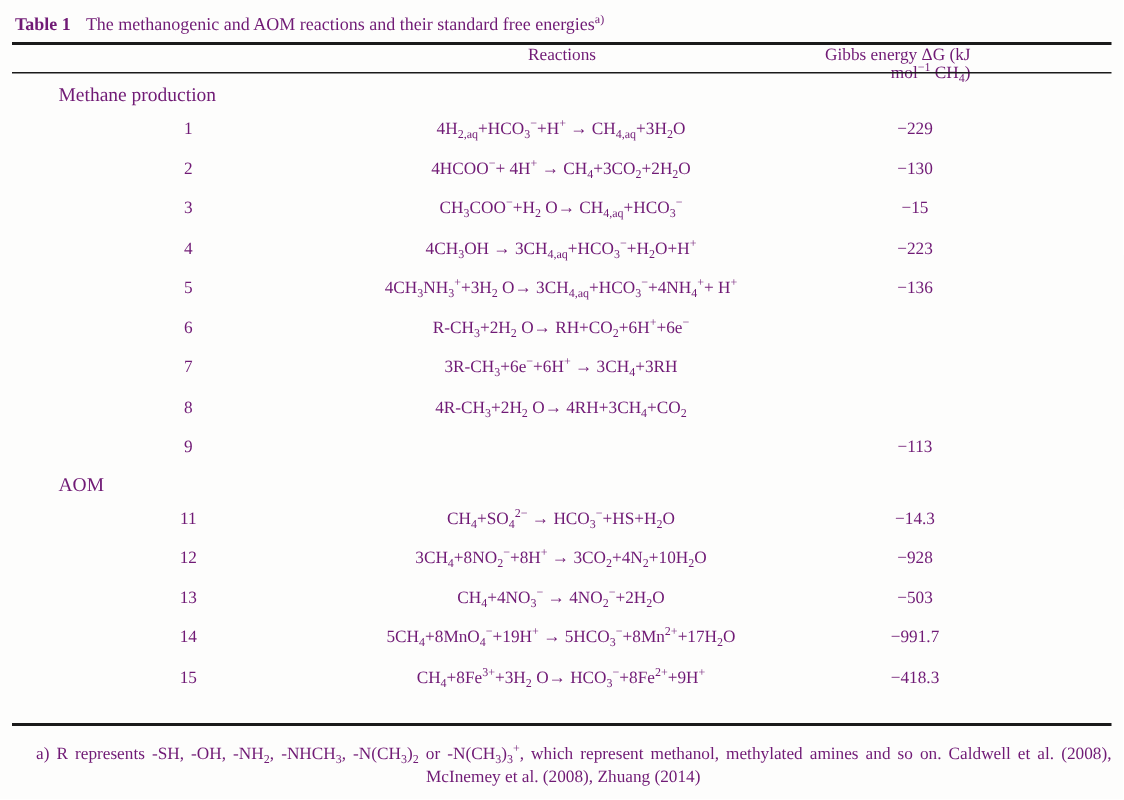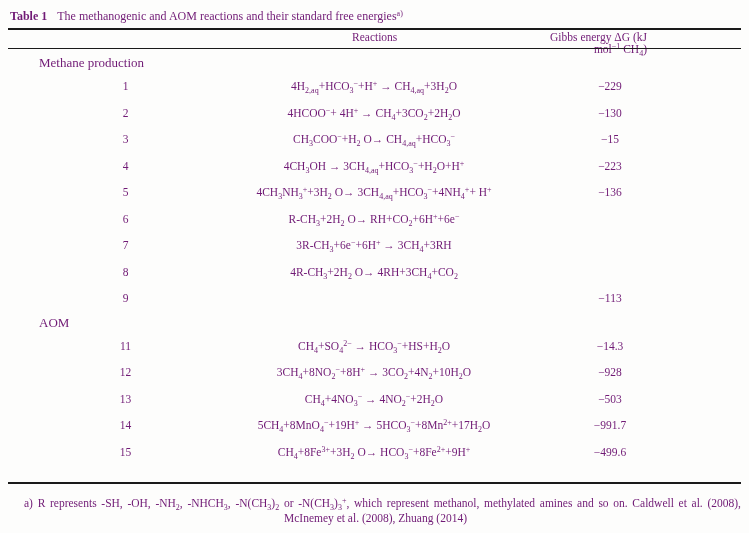--- a/index.html
+++ b/index.html
@@ -185,21 +185,21 @@
         <span class="cell dg">−503</span>
       </div>
       <div class="row reaction">
         <span class="cell num">14</span>
         <span class="cell eq">5CH<sub>4</sub>+8MnO<sub>4</sub><sup>−</sup>+19H<sup>+</sup> → 5HCO<sub>3</sub><sup>−</sup>+8Mn<sup>2+</sup>+17H<sub>2</sub>O</span>
         <span class="cell dg">−991.7</span>
       </div>
       <div class="row reaction">
         <span class="cell num">15</span>
         <span class="cell eq">CH<sub>4</sub>+8Fe<sup>3+</sup>+3H<sub>2</sub> O→ HCO<sub>3</sub><sup>−</sup>+8Fe<sup>2+</sup>+9H<sup>+</sup></span>
-        <span class="cell dg">−499.6</span>
+        <span class="cell dg">−418.3</span>
       </div>
     </div>
 
   <div class="rule rule-bottom"></div>
 
   <div class="footnote">
     <div class="fn-line1">a) R represents -SH, -OH, -NH<sub>2</sub>, -NHCH<sub>3</sub>, -N(CH<sub>3</sub>)<sub>2</sub> or -N(CH<sub>3</sub>)<sub>3</sub><sup>+</sup>, which represent methanol, methylated amines and so on. Caldwell et al. (2008),</div>
     <div class="fn-line2">McInemey et al. (2008), Zhuang (2014)</div>
   </div>
 

